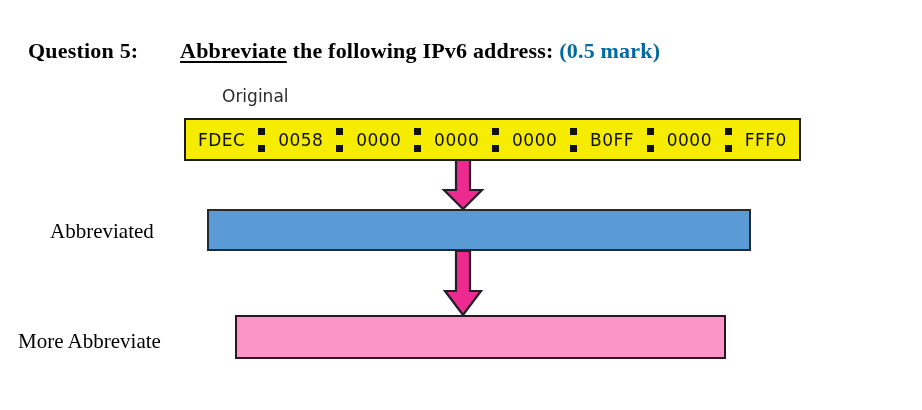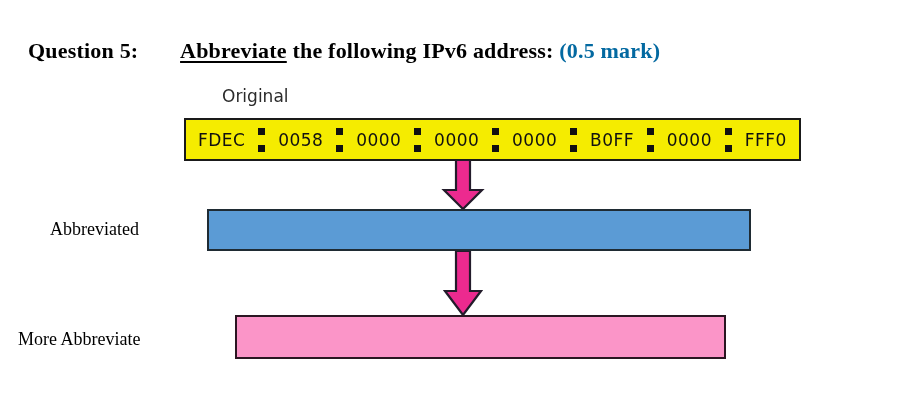--- a/index.html
+++ b/index.html
@@ -45,21 +45,21 @@
     font-size: 17px;
     color: #2b2b2b;
     white-space: nowrap;
     margin-left: 36px;
   }
 
   
   .side-label {
     position: absolute;
     font-family: "Liberation Serif", serif;
-    font-size: 18px;
+    font-size: 21px;
     color: #000000;
     white-space: nowrap;
   }
   .side-label.abbreviated   { left: 50px;  top: 219px; }
   .side-label.more-abbrev   { left: 18px;  top: 329px; }
 
   
   .bar {
     position: absolute;
     box-sizing: border-box;

